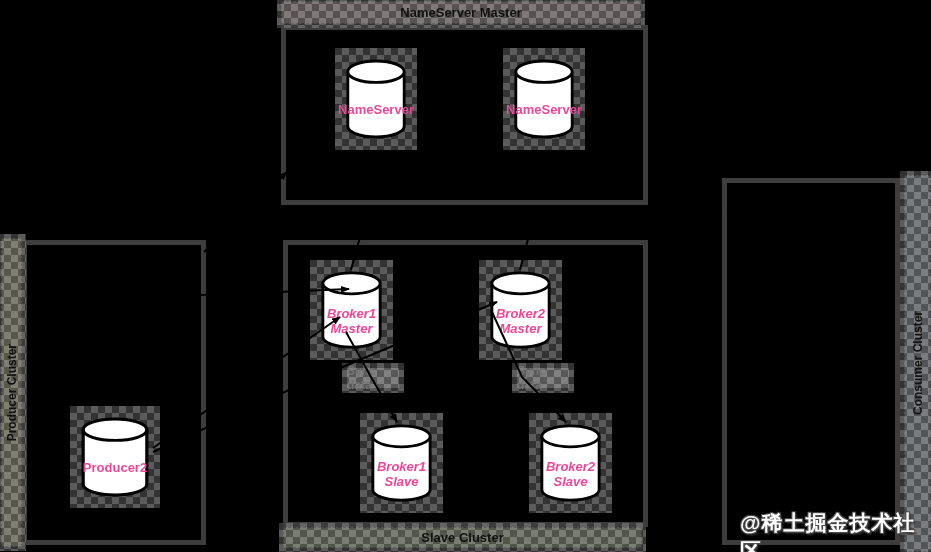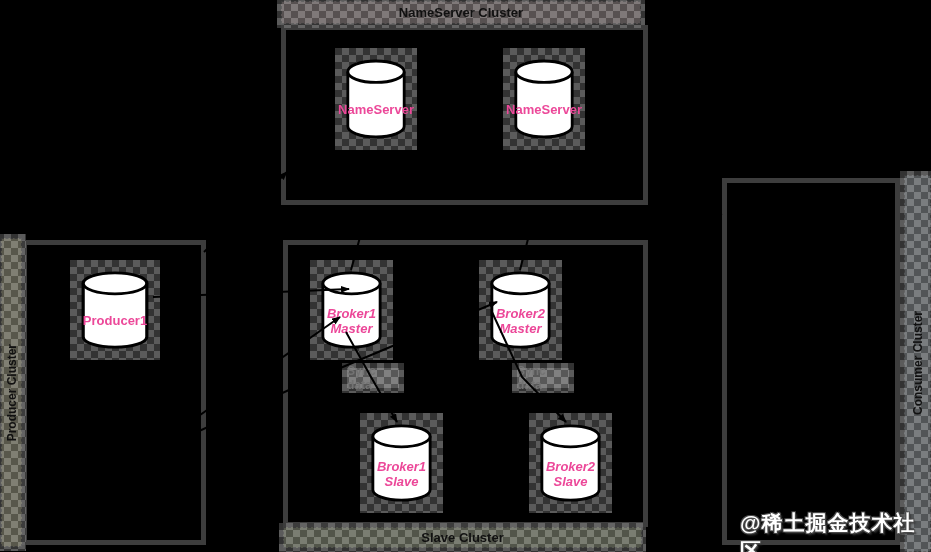--- a/index.html
+++ b/index.html
@@ -51,21 +51,21 @@
 
 <div id="canvas">
 
   <div class="box" style="left:281px;top:25px;width:367px;height:180px"></div>
   <div class="box" style="left:283px;top:240px;width:365px;height:287px"></div>
   <div class="box" style="left:22px;top:240px;width:184px;height:305px"></div>
   <div class="box" style="left:722px;top:178px;width:178px;height:367px"></div>
 
   <div class="bar bar-pink" style="left:281px;top:1px;width:360px;height:23px">
     <div class="halo"></div>
-    <span>NameServer Cluster</span>
+    <span>NameServer Master</span>
   </div>
   <div class="bar bar-green" style="left:283px;top:527px;width:359px;height:21px">
     <div class="halo"></div>
     <span>Slave Cluster</span>
   </div>
   <div class="bar bar-yellow" style="left:1px;top:238px;width:21px;height:309px">
     <div class="halo"></div>
     <span class="vtext">Producer Cluster</span>
   </div>
   <div class="bar bar-blue" style="left:904px;top:175px;width:27px;height:377px">
@@ -130,27 +130,27 @@
   <div class="cyl" style="left:539px;top:423px;width:63px;height:80px">
     <div class="halo"></div>
     <svg viewBox="0 0 66 84" preserveAspectRatio="none">
       <path d="M3 14 L3 70 A30 11 0 0 0 63 70 L63 14" fill="#fff" stroke="#000" stroke-width="3"></path>
       <ellipse cx="33" cy="14" rx="30" ry="11" fill="#fff" stroke="#000" stroke-width="3"></ellipse>
     </svg>
     <div class="cyl-label lbl-two">Broker2
 Slave</div>
   </div>
 
-  <div class="cyl" style="left:80px;top:270px;width:70px;height:80px">
+  <div class="cyl" style="left:80px;top:416px;width:70px;height:82px">
     <div class="halo"></div>
     <svg viewBox="0 0 66 84" preserveAspectRatio="none">
       <path d="M3 14 L3 70 A30 11 0 0 0 63 70 L63 14" fill="#fff" stroke="#000" stroke-width="3"></path>
       <ellipse cx="33" cy="14" rx="30" ry="11" fill="#fff" stroke="#000" stroke-width="3"></ellipse>
     </svg>
-    <div class="cyl-label lbl-one">Producer1</div>
+    <div class="cyl-label lbl-one">Producer2</div>
   </div>
 
 
   <svg id="wires" width="931" height="552" viewBox="0 0 931 552">
     <defs>
       <marker id="ah" markerWidth="9" markerHeight="8" refX="8" refY="3.5" orient="auto" markerUnits="userSpaceOnUse">
         <path d="M0,0 L9,3.5 L0,7 Z" fill="#000"></path>
       </marker>
     </defs>
     <g stroke="#000" stroke-width="2" fill="none" marker-end="url(#ah)">

